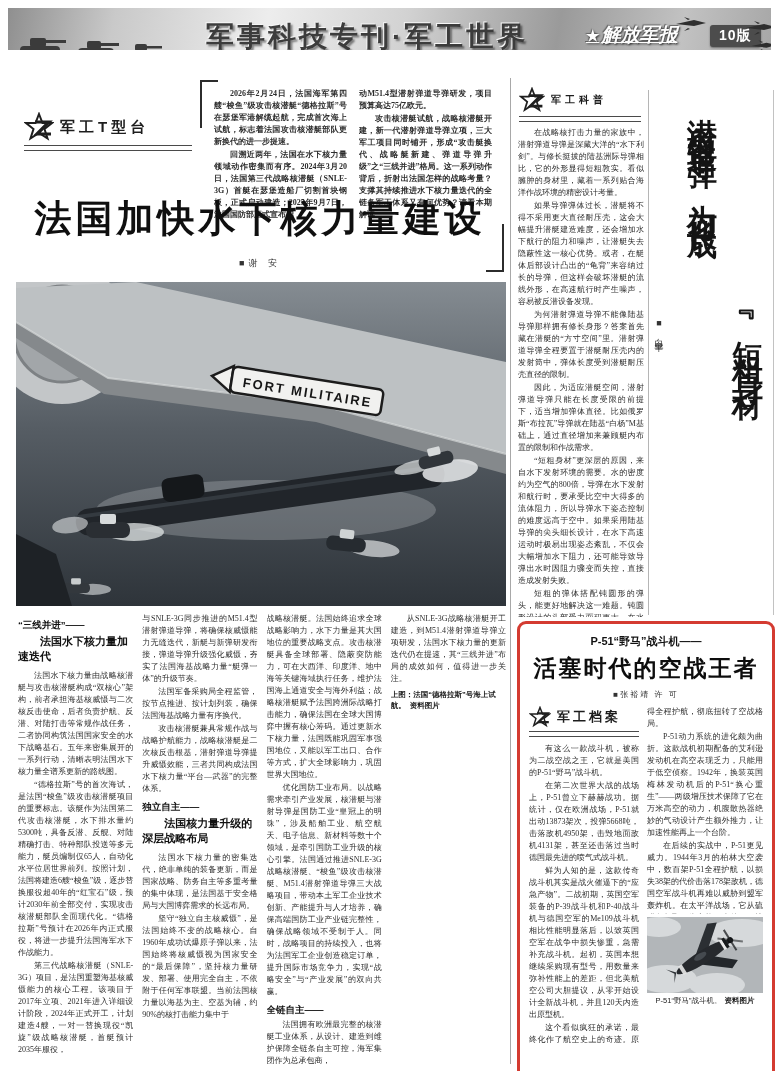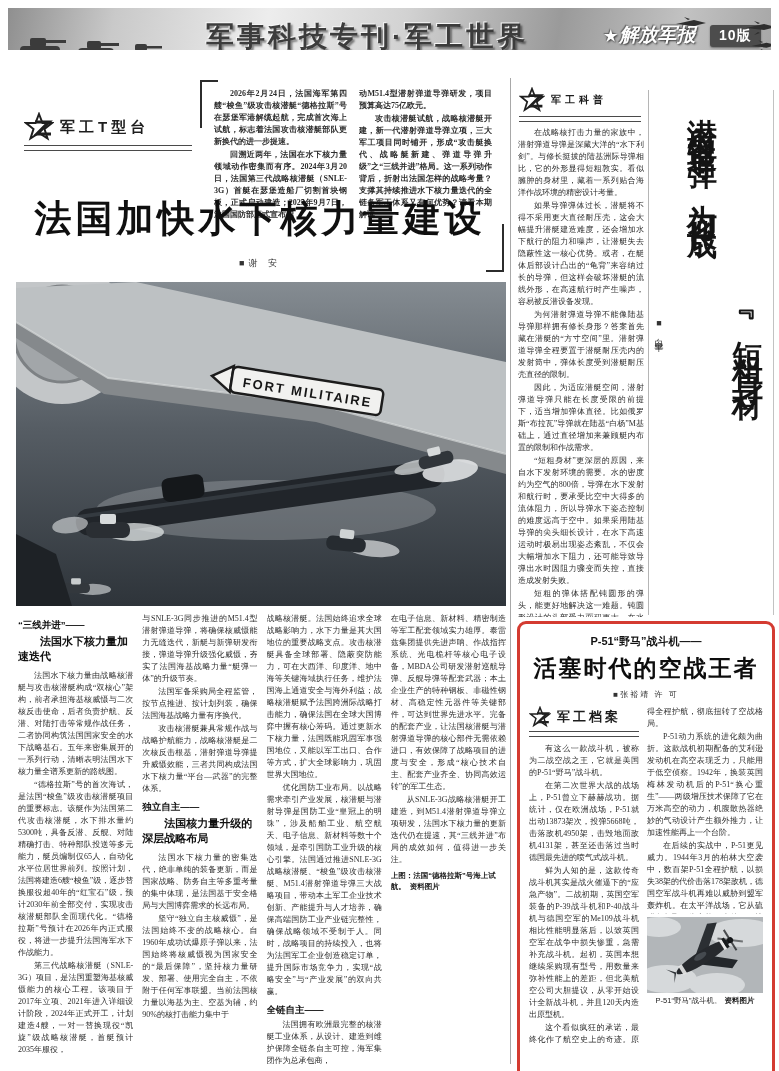--- a/index.html
+++ b/index.html
@@ -3,22 +3,22 @@
 <meta charset="utf-8">
 <style>
   html,body{margin:0;padding:0;background:#e9e9e9;}
   .page{position:relative;width:779px;height:1071px;background:#ffffff;margin:0 auto;overflow:hidden;
         font-family:"Liberation Sans","DejaVu Sans",sans-serif;color:#222;}
   
   .banner{position:absolute;left:8px;top:8px;width:763px;height:42px;overflow:hidden;
     background:linear-gradient(100deg,#8f8f8f 0%,#c9c9c9 14%,#ededed 34%,#d2d2d2 52%,#9a9a9a 72%,#c2c2c2 88%,#a7a7a7 100%);}
   .banner-title{position:absolute;left:198px;top:10px;font-size:28px;font-weight:900;letter-spacing:3px;
     color:#3c3c3c;text-shadow:-1px -1px 0 #f6f6f6,2px 2px 2px rgba(0,0,0,.45);white-space:nowrap;}
-  .masthead{position:absolute;left:596px;top:14px;font-family:"Liberation Serif","DejaVu Serif",serif;
-    font-style:italic;font-weight:bold;font-size:19px;color:#fdfdfd;text-shadow:1px 1px 2px #333,-1px -1px 1px #666;white-space:nowrap;}
+  .masthead{position:absolute;left:578px;top:14px;font-family:"Liberation Serif","DejaVu Serif",serif;
+    font-style:italic;font-weight:bold;font-size:19px;color:#fdfdfd;text-shadow:1px 1px 2px #333,-1px -1px 1px #666;white-space:nowrap;text-decoration:underline;}
   .masthead .star{font-style:normal;margin-right:2px;font-size:15px;}
   .page-num{position:absolute;left:702px;top:17px;background:#4c4c4c;color:#fff;font-weight:800;
     font-size:14px;padding:2px 9px;border-radius:3px;letter-spacing:1px;box-shadow:0 1px 2px rgba(0,0,0,.4);}
   .date-strip{position:absolute;left:540px;top:42px;width:231px;height:15px;background:rgba(82,82,82,.88);
     color:#f3f3f3;font-size:8px;letter-spacing:1px;display:flex;align-items:center;justify-content:center;}
   .jet{position:absolute;width:34px;height:16px;}
   .tanks{position:absolute;left:4px;top:14px;}
   
   .label-wrap{position:absolute;}
   .col-label{display:flex;align-items:center;gap:6px;}
@@ -218,21 +218,20 @@
       </div>
       <div class="news-col">
         <div class="para noindent">战略核潜艇。法国始终追求全球战略影响力，水下力量是其大国地位的重要战略支点。攻击核潜艇具备全球部署、隐蔽突防能力，可在大西洋、印度洋、地中海等关键海域执行任务，维护法国海上通道安全与海外利益；战略核潜艇赋予法国跨洲际战略打击能力，确保法国在全球大国博弈中握有核心筹码。通过更新水下核力量，法国既能巩固军事强国地位，又能以军工出口、合作等方式，扩大全球影响力，巩固世界大国地位。</div>
         <div class="para">优化国防工业布局。以战略需求牵引产业发展，核潜艇与潜射导弹是国防工业“皇冠上的明珠”，涉及船舶工业、航空航天、电子信息、新材料等数十个领域，是牵引国防工业升级的核心引擎。法国通过推进SNLE-3G战略核潜艇、“梭鱼”级攻击核潜艇、M51.4潜射弹道导弹三大战略项目，带动本土军工企业技术创新、产能提升与人才培养，确保高端国防工业产业链完整性，确保战略领域不受制于人。同时，战略项目的持续投入，也将为法国军工企业创造稳定订单，提升国际市场竞争力，实现“战略安全”与“产业发展”的双向共赢。</div>
         <div>
           <div class="h-kicker">全链自主——</div>
         </div>
         <div class="para">法国拥有欧洲最完整的核潜艇工业体系，从设计、建造到维护保障全链条自主可控，海军集团作为总承包商，</div>
       </div>
       <div class="news-col">
-        <div class="para noindent">在电子信息、新材料、精密制造等军工配套领域实力雄厚。泰雷兹集团提供先进声呐、作战指挥系统、光电桅杆等核心电子设备，MBDA公司研发潜射巡航导弹、反舰导弹等配套武器；本土企业生产的特种钢板、非磁性钢材、高稳定性元器件等关键部件，可达到世界先进水平。完备的配套产业，让法国核潜艇与潜射弹道导弹的核心部件无需依赖进口，有效保障了战略项目的进度与安全，形成“核心技术自主、配套产业齐全、协同高效运转”的军工生态。</div>
         <div class="para">从SNLE-3G战略核潜艇开工建造，到M51.4潜射弹道导弹立项研发，法国水下核力量的更新迭代仍在提速，其“三线并进”布局的成效如何，值得进一步关注。</div>
         <div class="photo-caption"><span>上图：法国“德格拉斯”号海上试航。</span><span class="credit">资料图片</span></div>
       </div>
     </div>
 
   <div class="v-divider" style="left:510px;top:78px;height:986px"></div>
   <div class="v-divider" style="left:648px;top:90px;height:525px;background:#b5b5b5"></div>
   <div class="v-divider" style="left:773px;top:90px;height:525px;background:#c2c2c2"></div>
 
   <div class="label-wrap" style="left:519px;top:87px;width:122px">

